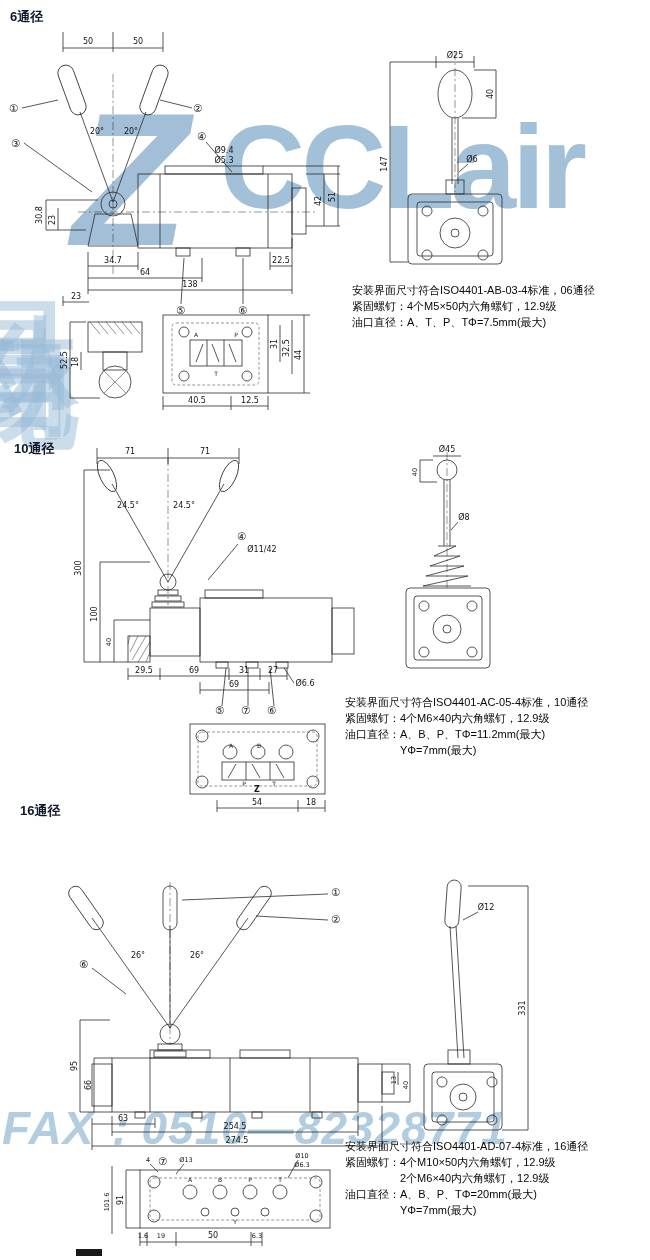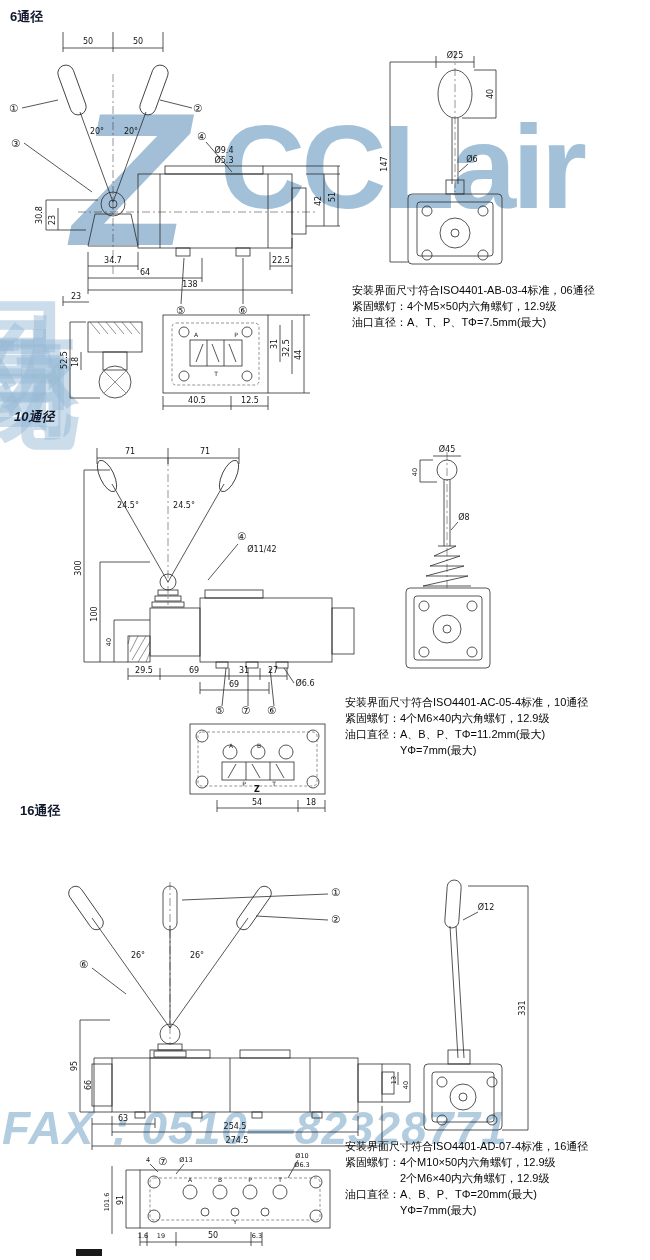--- a/index.html
+++ b/index.html
@@ -31,21 +31,21 @@
 <body>
 
 <div id="page">
 
   <div class="wm wm-z">Z</div>
   <div class="wm wm-cclair">CCLair</div>
   <div class="wm wm-side">昌林自动化</div>
   <div class="wm wm-fax">FAX：0510—82328771</div>
 
   <div class="sec-h" style="left:10px; top:8px;">6通径</div>
-  <div class="sec-h" style="left:14px; top:408px;font-style:italic;">10通径</div>
+  <div class="sec-h" style="left:14px; top:440px;">10通径</div>
   <div class="sec-h" style="left:20px; top:802px;">16通径</div>
 
   <svg class="sec-svg" style="top:22px" width="650" height="418" viewBox="0 0 650 418">
     <g class="ln">
       <line x1="113" y1="52" x2="113" y2="252" stroke-dasharray="8 3 2 3" stroke-width="0.5"></line>
       <line x1="78" y1="190" x2="316" y2="190" stroke-dasharray="8 3 2 3" stroke-width="0.5"></line>
       <line x1="63" y1="10" x2="63" y2="30"></line>
         <line x1="113" y1="10" x2="113" y2="30"></line>
         <line x1="163" y1="10" x2="163" y2="30"></line>
       <line x1="63" y1="26" x2="163" y2="26"></line>

